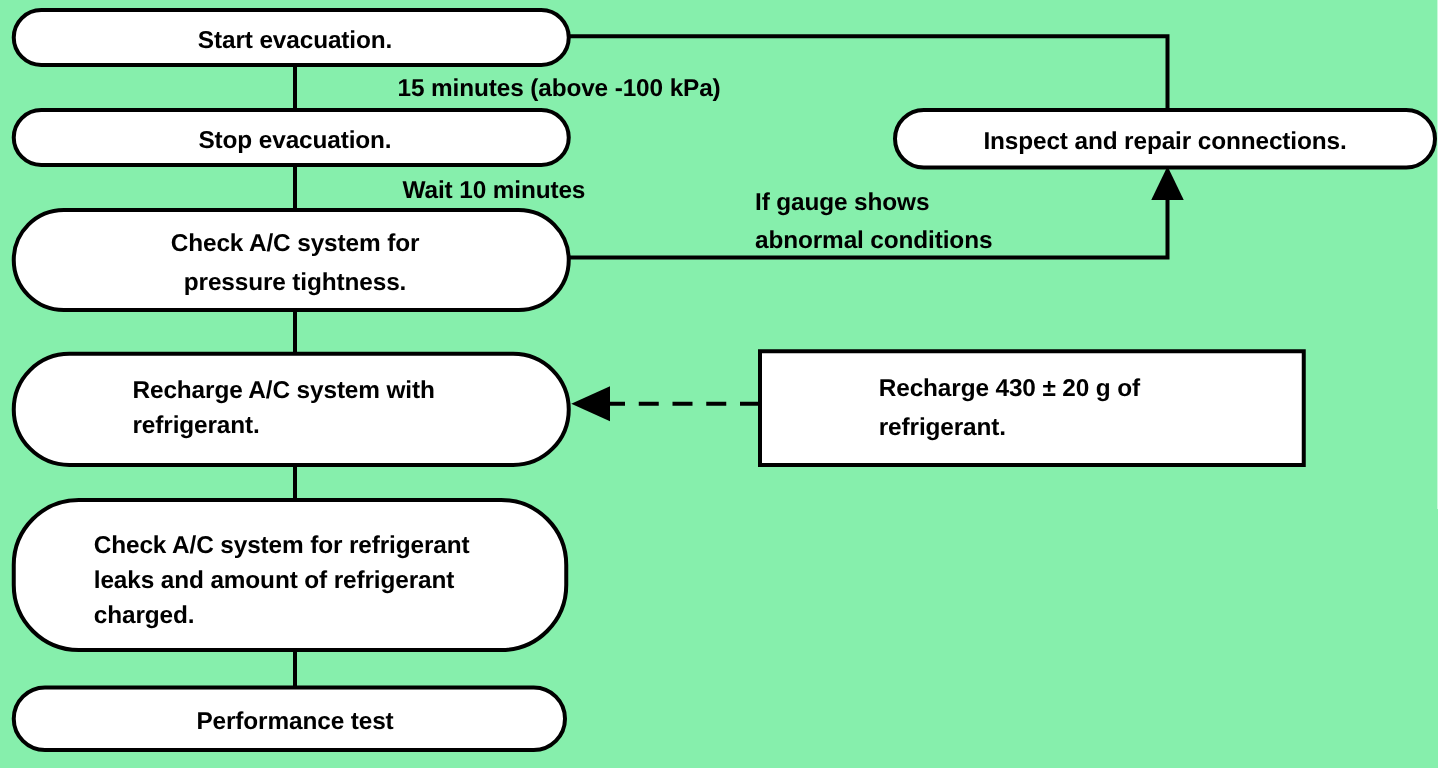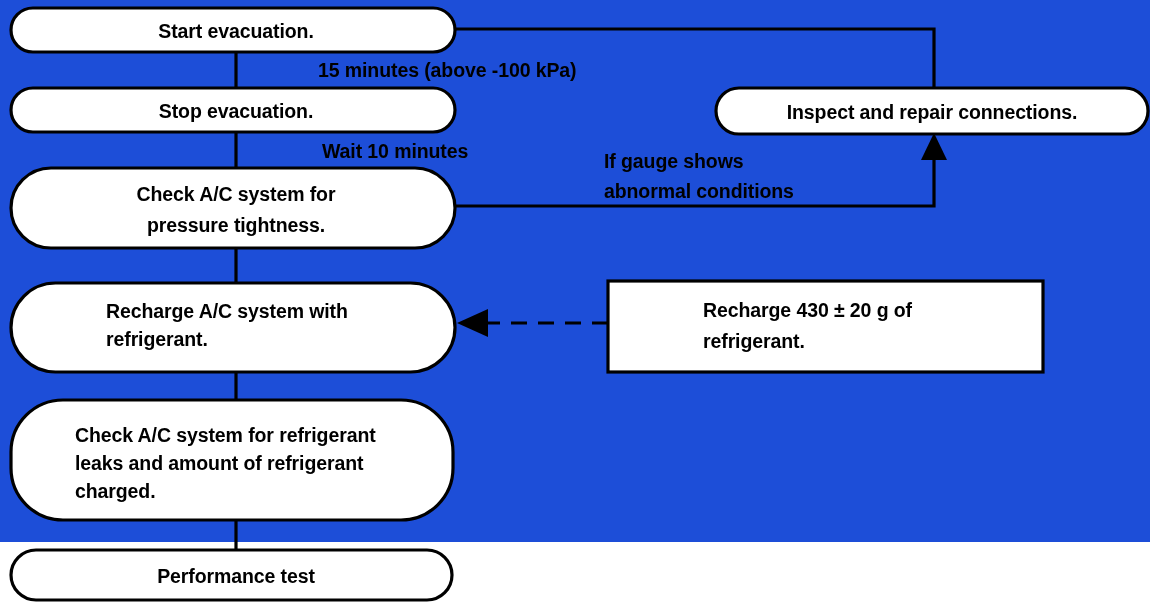--- a/index.html
+++ b/index.html
@@ -10,22 +10,22 @@
   }
   body {
     font-family: "Liberation Sans", sans-serif;
     width: 1150px;
     height: 614px;
     overflow: hidden;
   }
   #flowchart-root {
     position: relative;
     width: 1150px;
-    height: 542px;
-    background: #1d4ed8;
+    height: 614px;
+    background: #86efac;
   }
   svg.chart-canvas {
     position: absolute;
     top: 0;
     left: 0;
     width: 1150px;
     height: 614px;
     display: block;
   }
   .node-shape {

